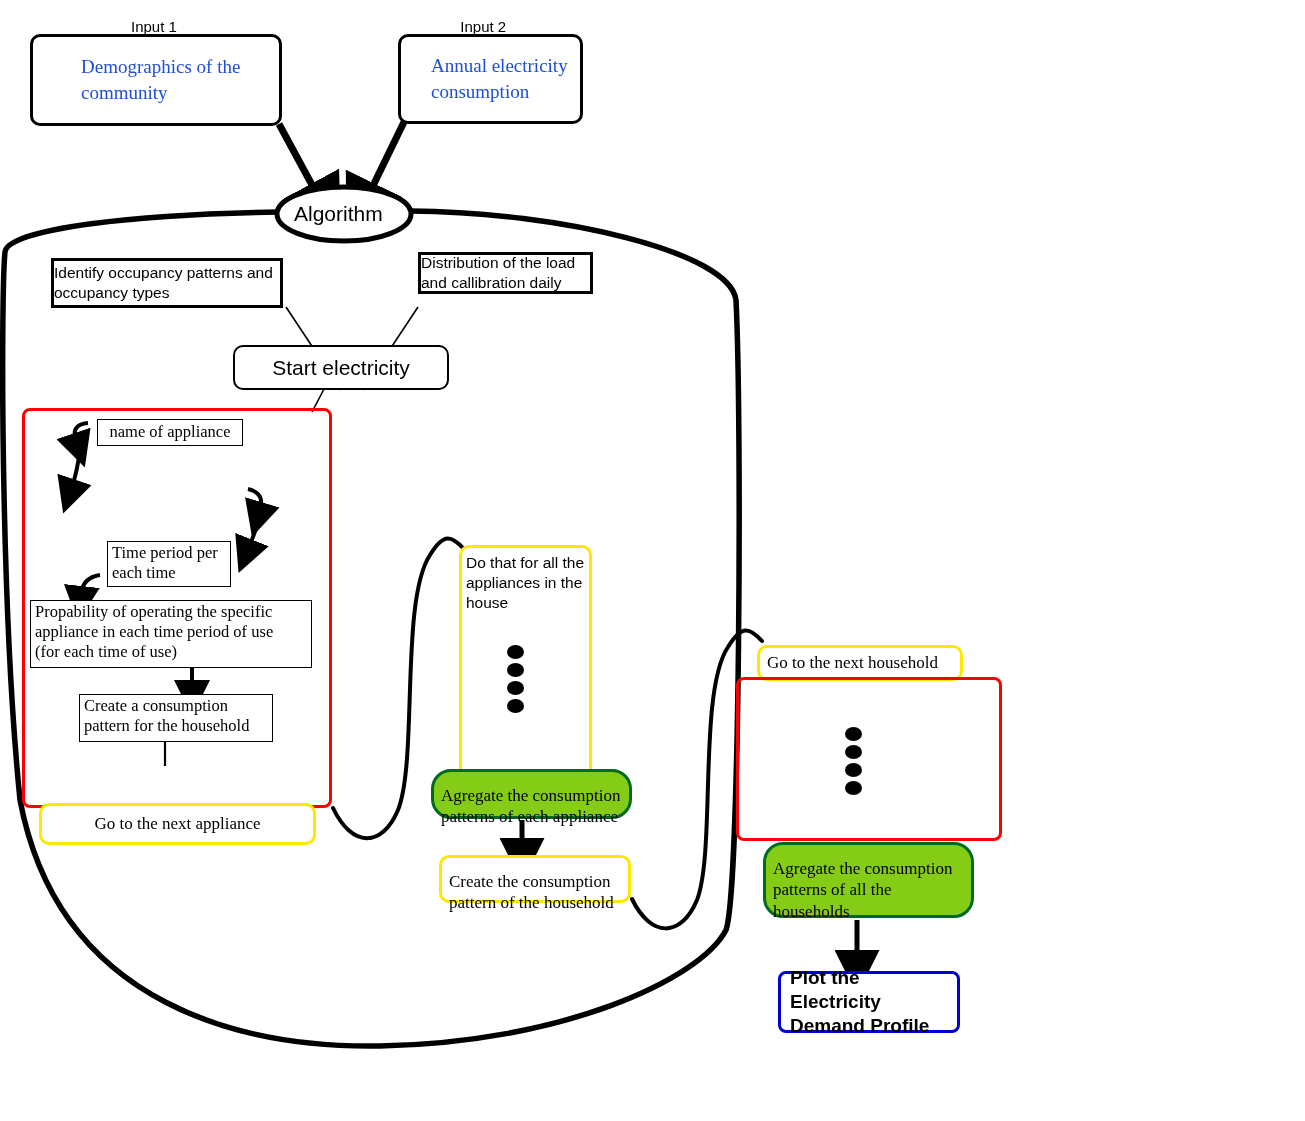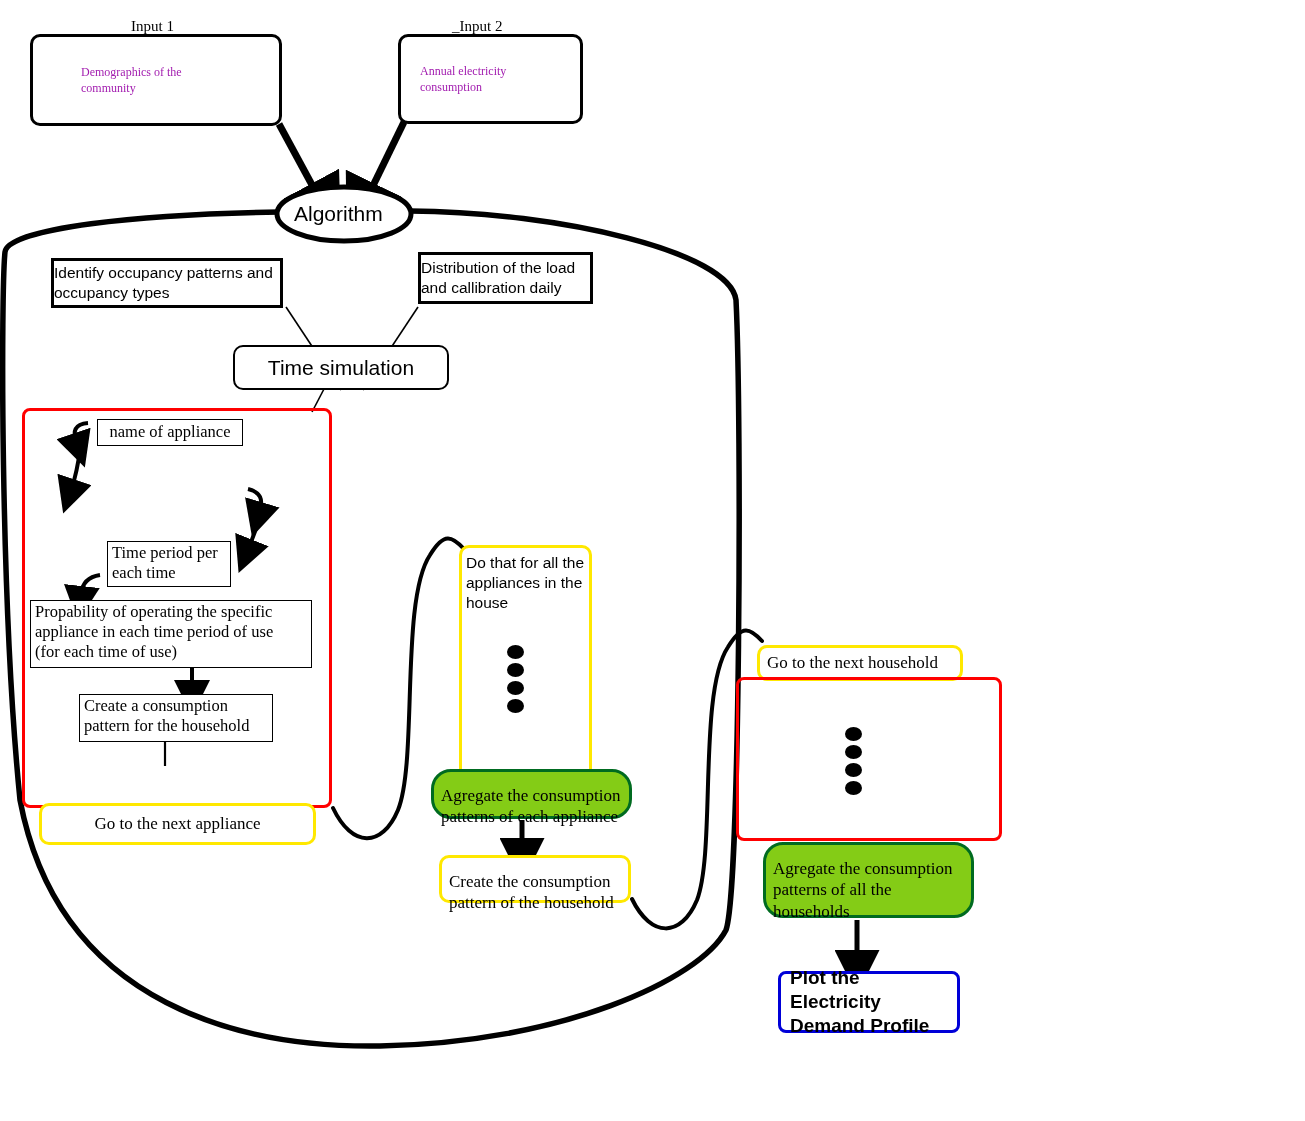--- a/index.html
+++ b/index.html
@@ -33,29 +33,29 @@
     display: block;
     width: 100%;
     white-space: pre-line;
   }
 
   
   .inp-box {
     border: 3px solid #000;
     border-radius: 10px;
     font-family: "Liberation Serif", serif;
-    font-size: 12px;
+    font-size: 19px;
     line-height: 1.35;
-    color: #a21caf;
+    color: #1d4ed8;
     padding: 6px 10px 6px 48px;
     align-items: center;
   }
   .caption {
     position: absolute;
-    font-family: Liberation Serif, serif;
+    font-family: Liberation Sans, sans-serif;
     font-size: 15px;
     color: #000;
     white-space: nowrap;
   }
   .round-blk {
     border: 3px solid #000;
     border-radius: 0;
     font-family: "Liberation Sans", sans-serif;
     font-size: 15.5px;
     line-height: 1.3;
@@ -238,39 +238,39 @@
   </svg>
 
   <div class="caption" style="left:131px; top:18px;">Input 1</div>
   <div class="caption" style="left:452px; top:18px;">_Input 2</div>
 
   <div class="node inp-box" style="left:30px; top:34px; width:252px; height:92px;">
     <span class="txt">Demographics of the
 community</span>
   </div>
 
-  <div class="node inp-box" style="left:398px; top:34px; width:185px; height:90px; padding-left:19px;">
+  <div class="node inp-box" style="left:398px; top:34px; width:185px; height:90px; padding-left:30px;">
     <span class="txt">Annual electricity
 consumption</span>
   </div>
 
   <div class="algo-label" style="left:294px; top:202px;">Algorithm</div>
 
   <div class="node round-blk" style="left:51px; top:258px; width:232px; height:50px;">
     <span class="txt">Identify occupancy patterns and
 occupancy types</span>
   </div>
 
-  <div class="node round-blk" style="left:418px; top:252px; width:175px; height:52px;">
+  <div class="node round-blk" style="left:418px; top:252px; width:175px; height:42px;">
     <span class="txt">Distribution of the load
 and callibration daily</span>
   </div>
 
   <div class="node start-sim" style="left:233px; top:345px; width:216px; height:45px;">
-    <span class="txt">Time simulation</span>
+    <span class="txt">Start electricity</span>
   </div>
 
   <div class="node red-frame" style="left:22px; top:408px; width:310px; height:400px;"></div>
 
   <div class="node thin-box centered" style="left:97px; top:419px; width:146px; height:27px;">
     <span class="txt">name of appliance</span>
   </div>
 
 
   <div class="node thin-box" style="left:107px; top:541px; width:124px; height:46px;">

